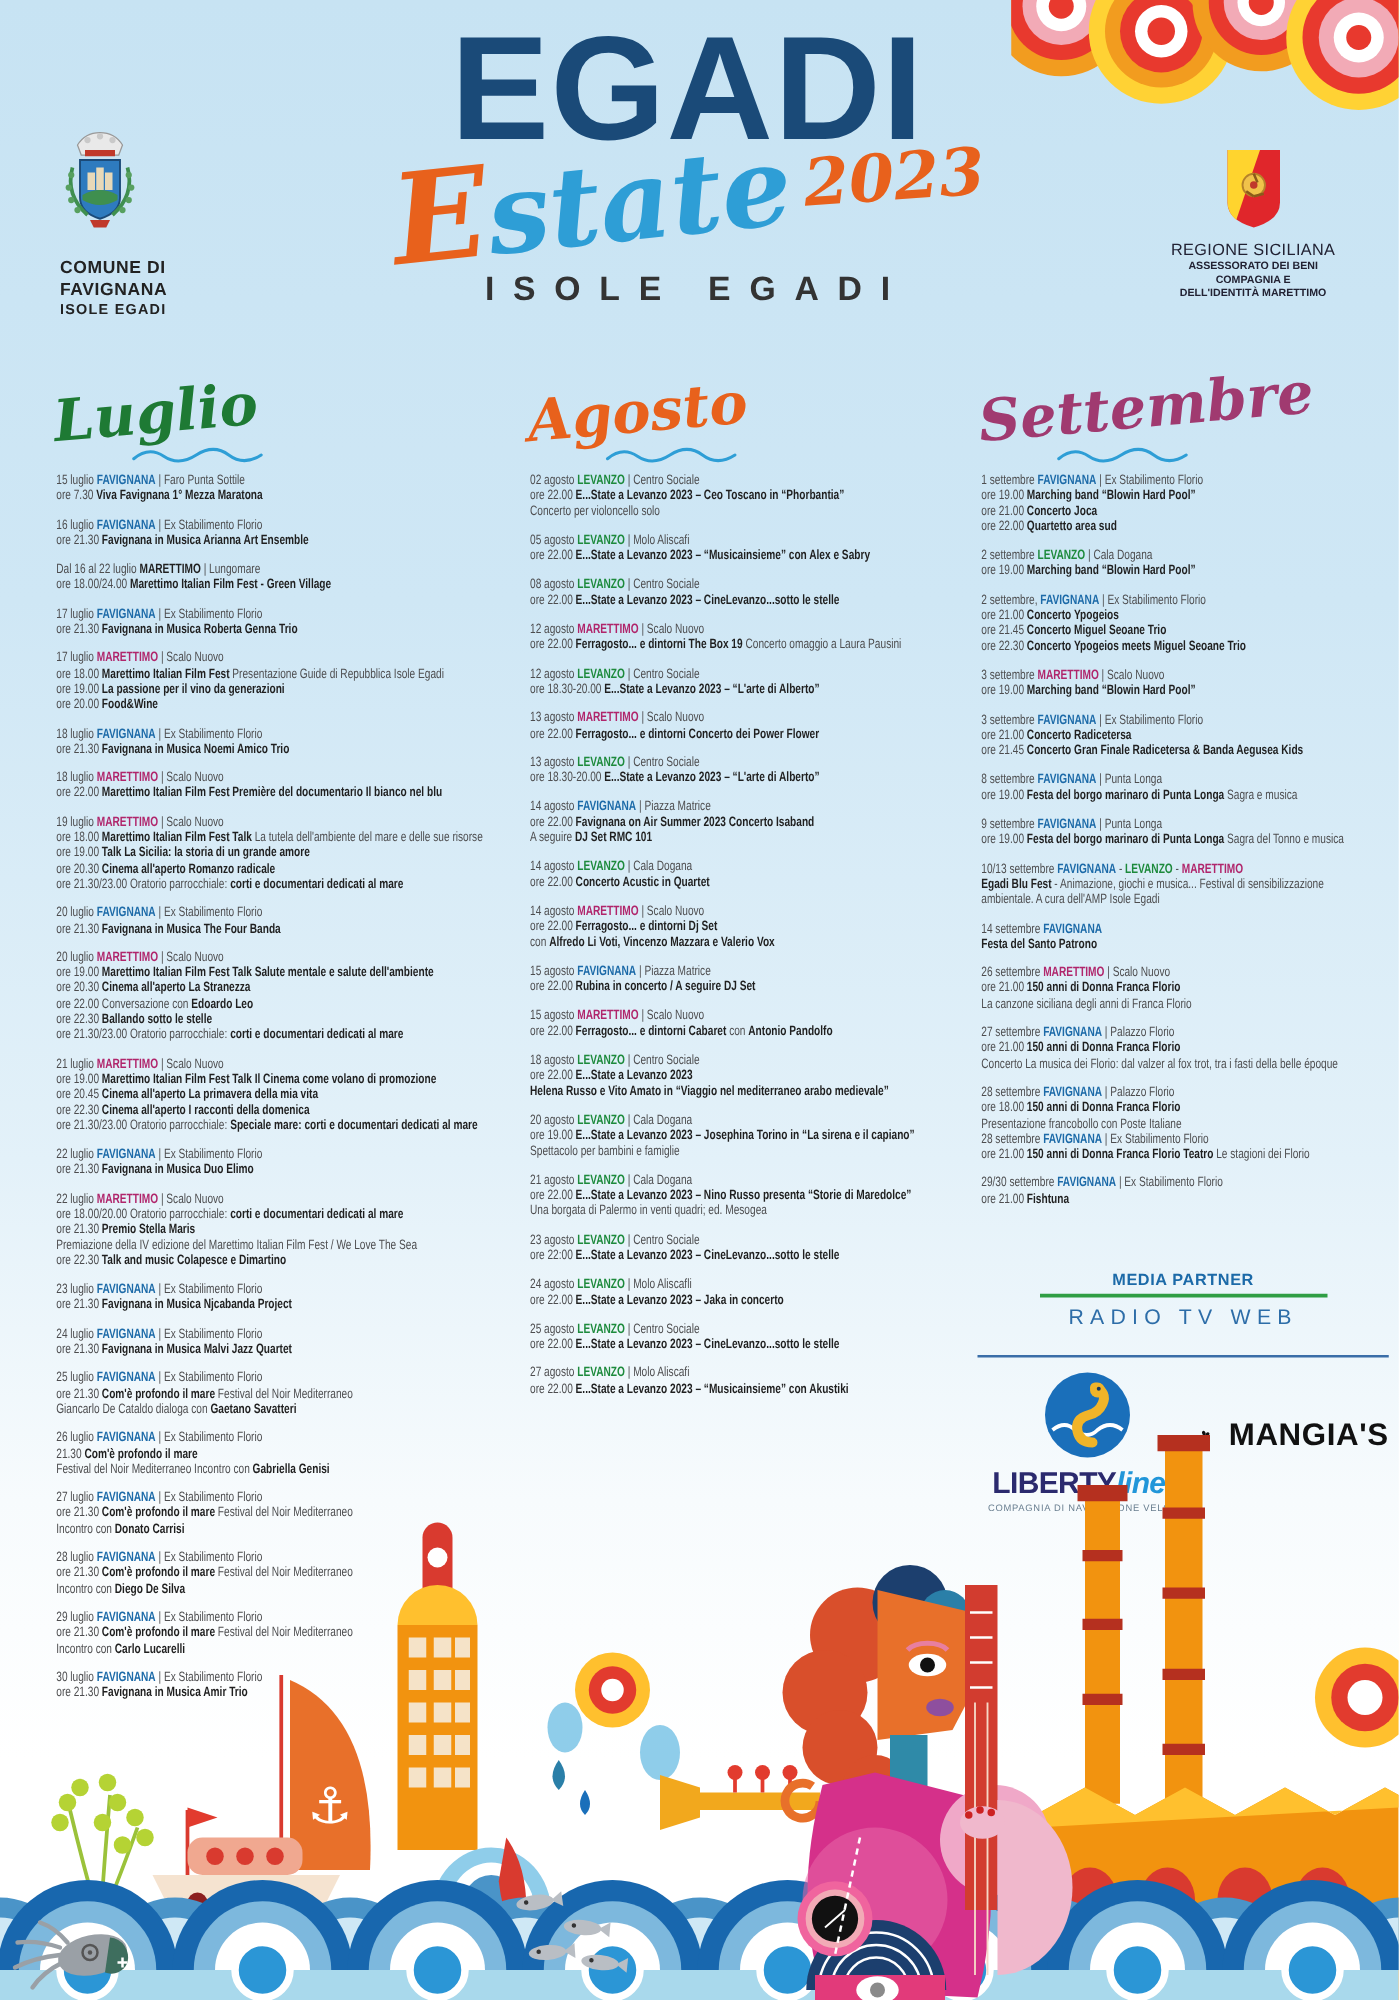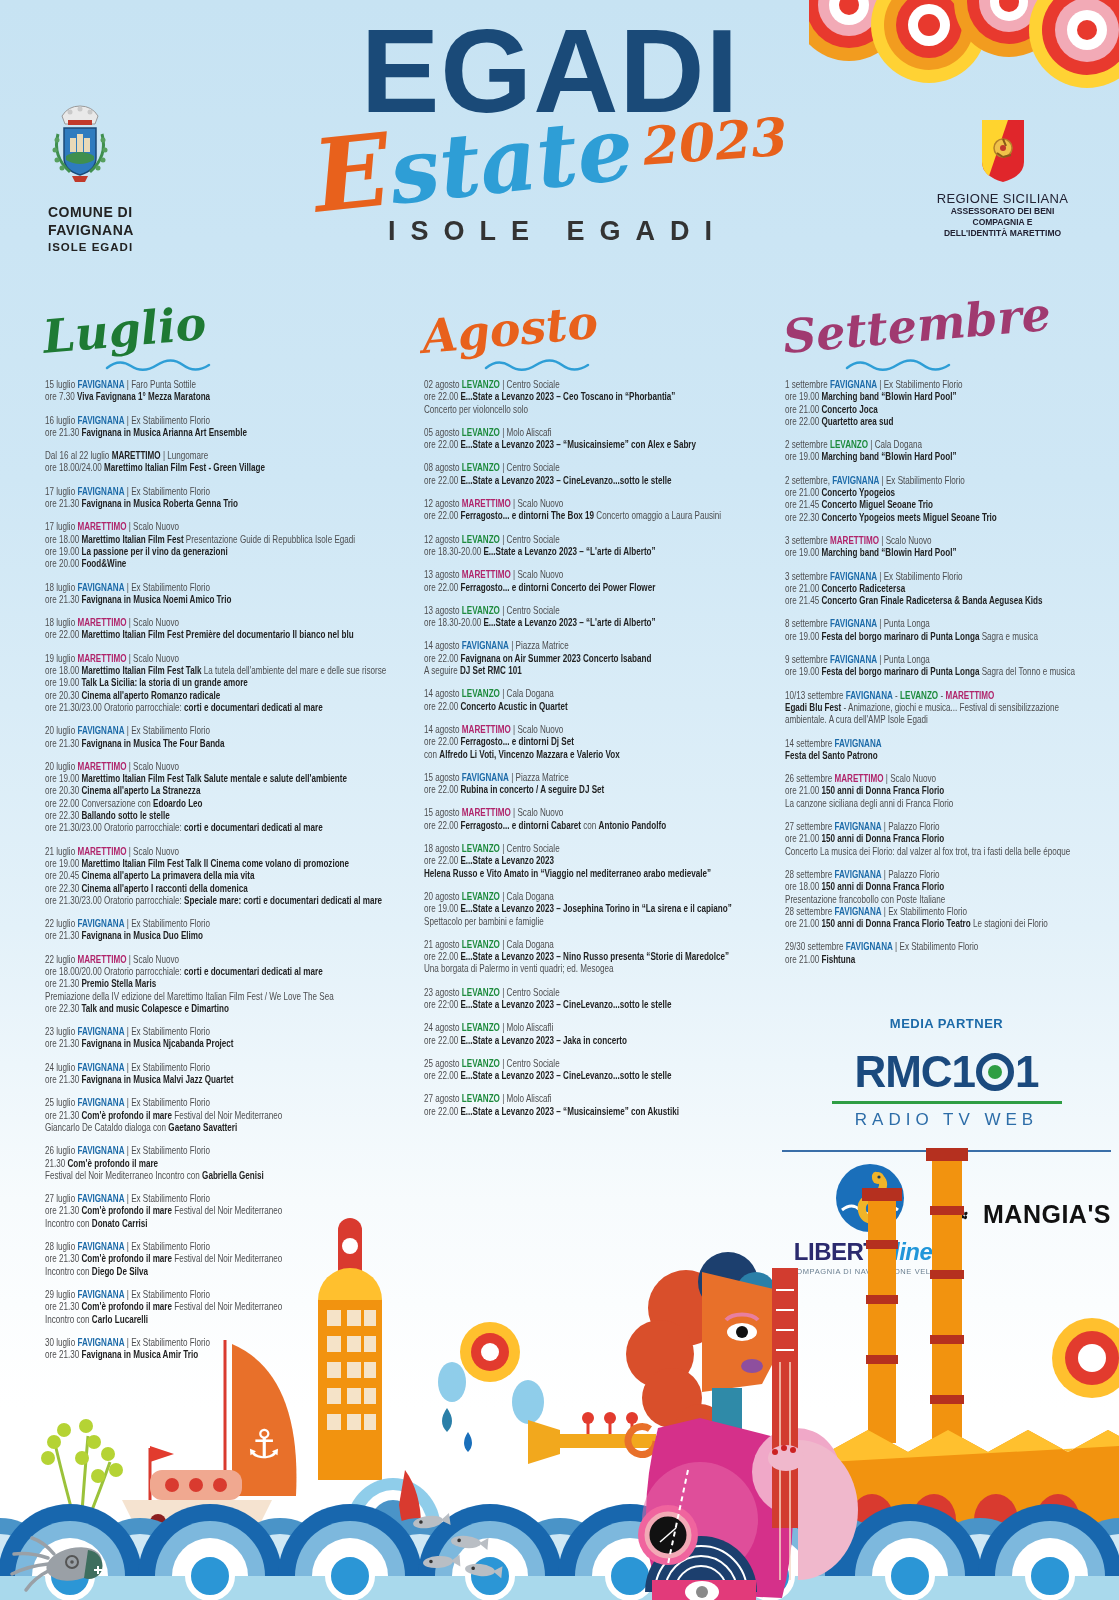--- a/index.html
+++ b/index.html
@@ -406,28 +406,20 @@
         </div>
         <div class="event">
           <div class="eline"><span>29/30 settembre </span><span class="r-F">FAVIGNANA</span><span> | Ex Stabilimento Florio</span></div>
           <div class="eline"><span>ore 21.00 </span><span class="r-b">Fishtuna</span></div>
         </div>
       </div>
   </div>
 
   <div class="media">
     <div class="media-label">MEDIA PARTNER</div>
-    <div class="rmc">
-      <span>RMC1</span>
-        <svg width="38" height="38" viewBox="0 0 38 38">
-          <circle cx="19" cy="19" r="16" fill="none" stroke="#1b4a7e" stroke-width="6"></circle>
-          <circle cx="19" cy="19" r="7" fill="#2f9e44"></circle>
-        </svg>
-        <span>1</span>
-    </div>
     <div class="rmc-under"></div>
     <div class="rmc-tag">RADIO TV WEB</div>
     <hr class="media-divider">
     <div class="partners">
       <div class="liberty">
         <svg width="72" height="72" viewBox="0 0 72 72">
           <circle cx="36" cy="36" r="34" fill="#1a6fba"></circle>
           <path d="M8,48 q10,-8 18,0 q10,8 18,0 q10,-8 20,0" fill="none" stroke="#ffffff" stroke-width="3"></path>
           <path d="M42,14 q10,4 6,13 q-3,7 -11,9 q-11,3 -9,13 q2,9 12,9" fill="none" stroke="#f0b429" stroke-width="8" stroke-linecap="round"></path>
           <circle cx="44" cy="16" r="6" fill="#f0b429"></circle>

